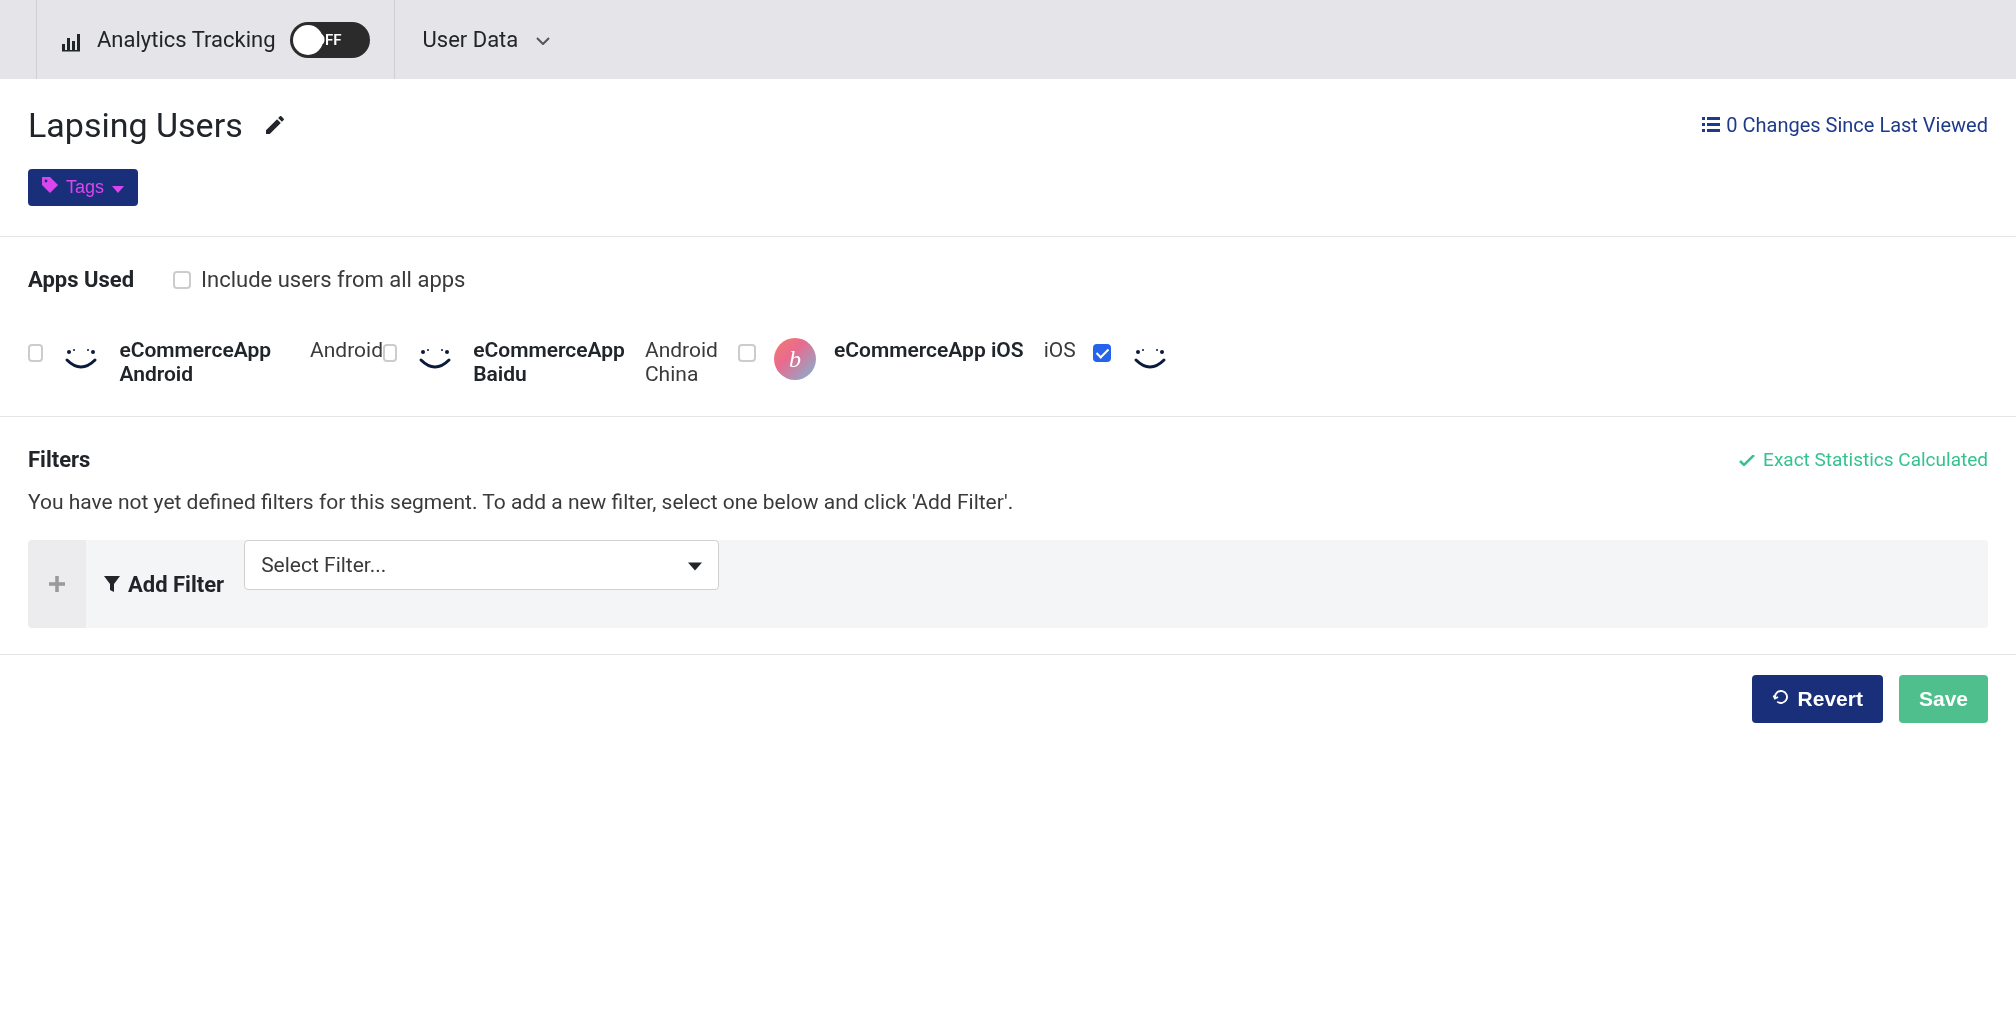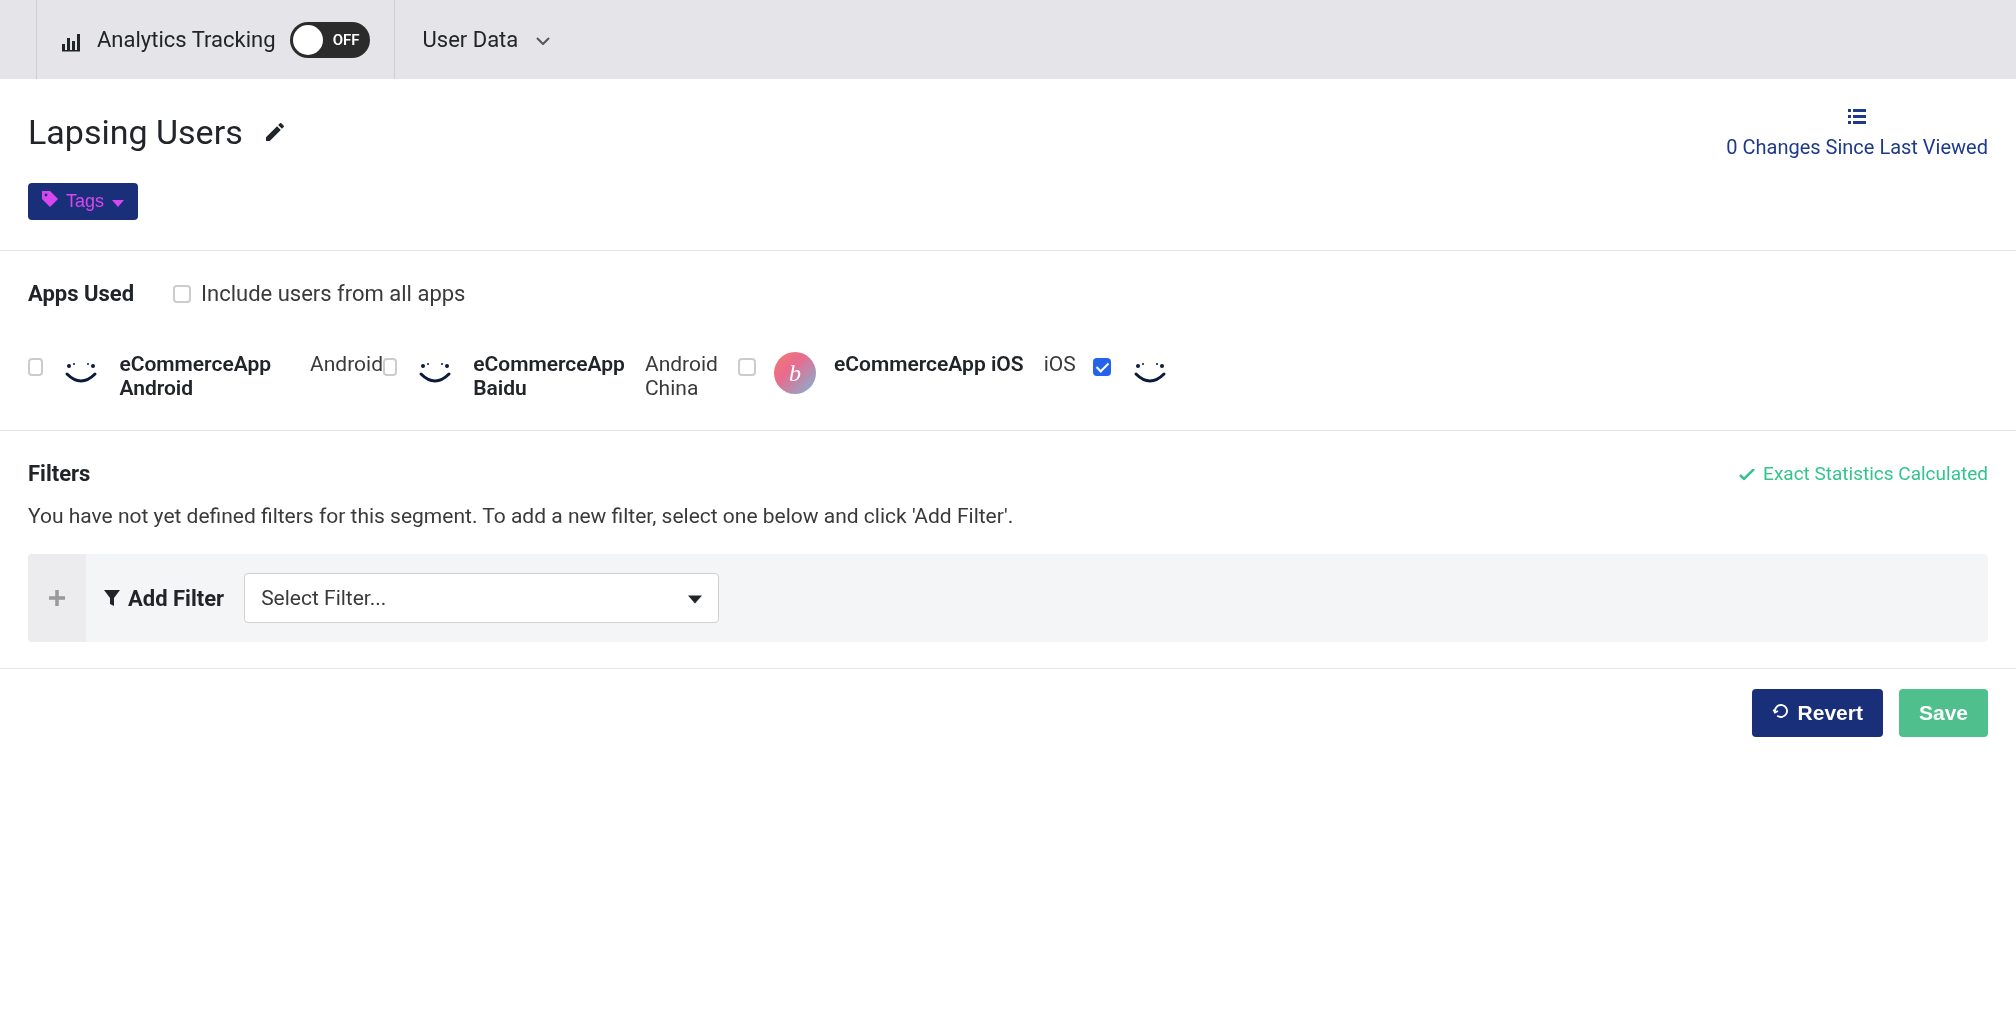--- a/index.html
+++ b/index.html
@@ -61,21 +61,21 @@
     background: #fff;
     border-radius: 50%;
     position: absolute;
     left: 3px;
   }
   .toggle-text {
     color: #fff;
     font-size: 15px;
     font-weight: 600;
     position: absolute;
-    right: 10px;
+    right: 28px;
   }
   .top-bar-userdata {
     display: flex;
     align-items: center;
     border-left: 1px solid #cfcfd3;
     padding: 0 28px;
     gap: 18px;
     cursor: pointer;
   }
   .userdata-label {
@@ -112,21 +112,20 @@
     color: #212529;
     cursor: pointer;
   }
   .changes-link {
     color: #1e3a8a;
     font-size: 20px;
     display: flex;
     align-items: center;
     gap: 6px;
     cursor: pointer;
-    flex-direction: column;
   }
   .list-icon {
     width: 18px;
   }
   .tags-row {
     margin-top: 24px;
     padding-bottom: 30px;
   }
   .tags-btn {
     background: #1a2f7a;
@@ -289,21 +288,20 @@
     display: flex;
     align-items: center;
     justify-content: center;
     color: #9a9a9a;
     font-size: 22px;
     border-top-left-radius: 4px;
     border-bottom-left-radius: 4px;
   }
   .filter-body {
     display: flex;
-    align-items: center;
     gap: 20px;
     padding: 0 18px;
     flex: 1;
   }
   .add-filter-label {
     font-size: 22px;
     font-weight: 700;
     display: flex;
     align-items: center;
     gap: 8px;

